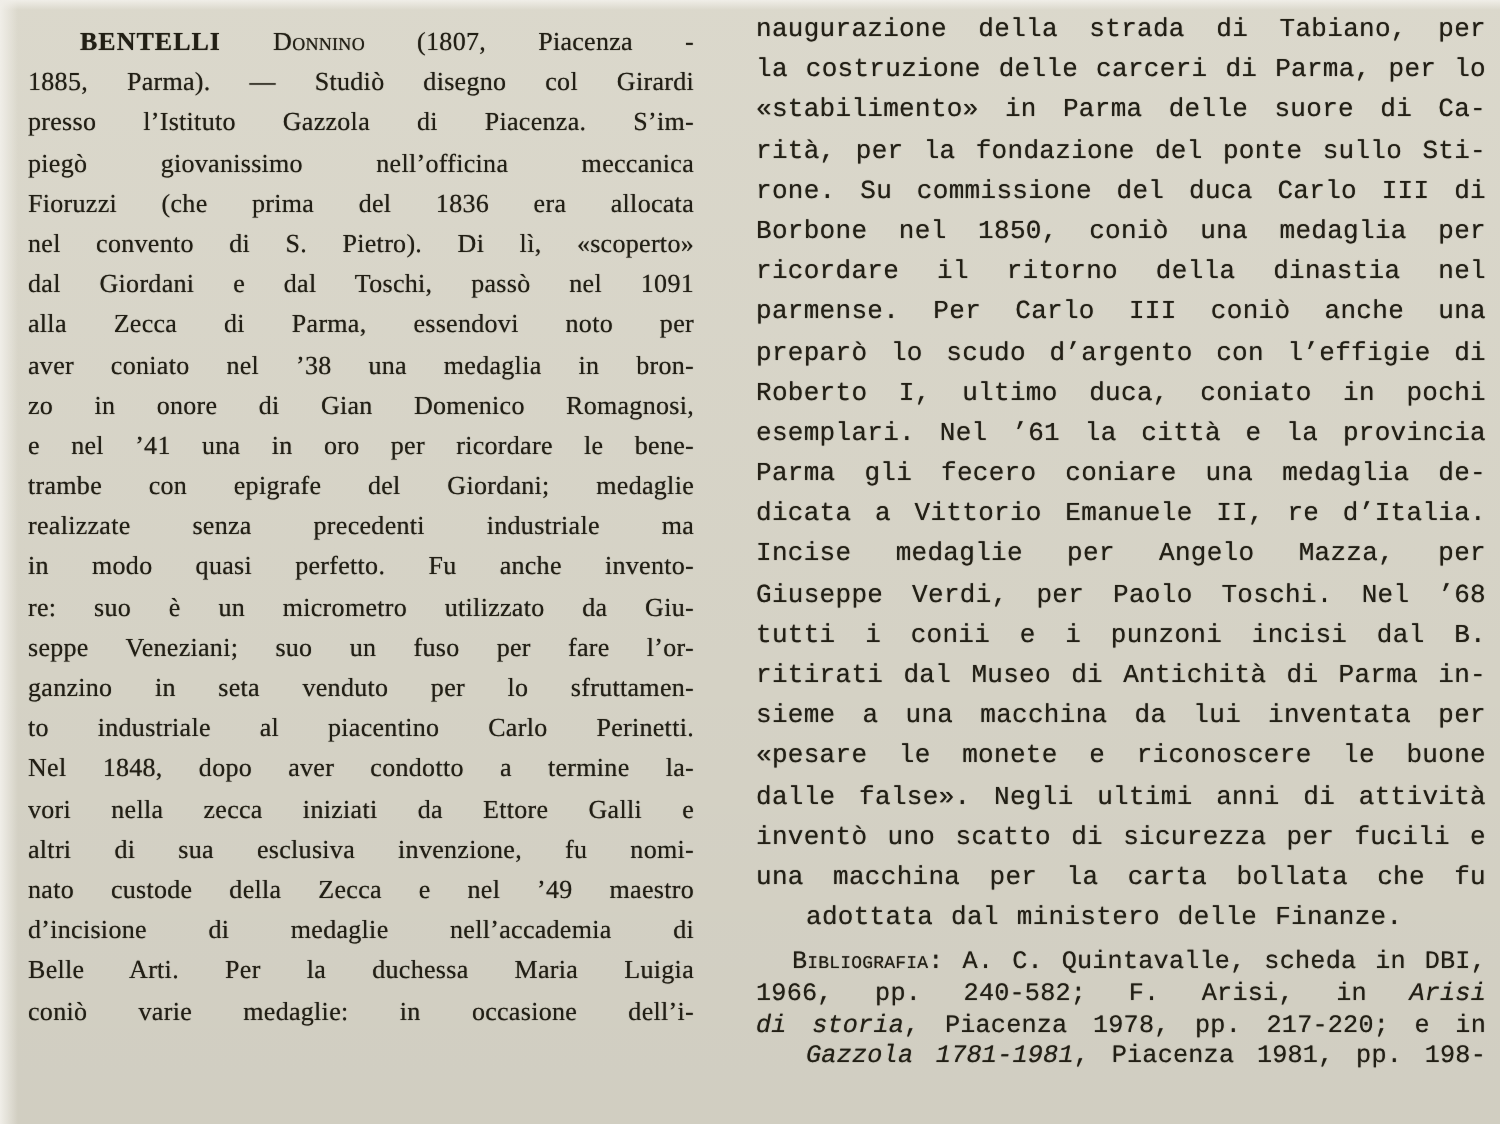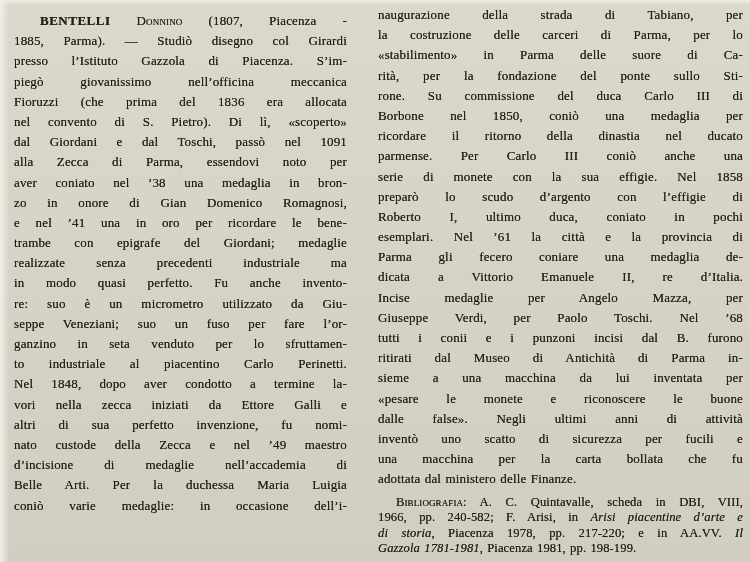--- a/index.html
+++ b/index.html
@@ -16,29 +16,29 @@
       var(--paper);
     color:var(--ink);
   }
   .edge { position:absolute; pointer-events:none; }
   .edge-left { left:0; top:0; width:9px; height:100%;
     background:linear-gradient(90deg, var(--edge), rgba(240,238,232,0)); }
   .edge-top { left:0; top:0; width:100%; height:5px;
     background:linear-gradient(180deg, var(--edge), rgba(240,238,232,0)); }
   .col { position:absolute; }
   .col-left  { left:14px;  top:11px; width:333px; }
-  .col-right { left:378px; top:5px;  width:365px; }
+  .col-right { left:378px; top:5px;  width:365px;font-family:Liberation Mono, monospace; }
   .line {
     height:20.2px; line-height:20.2px; font-size:13px;
     letter-spacing:0.15px; word-spacing:1px;
     text-align:justify; text-align-last:justify;
     overflow:hidden;
     text-shadow:0 0 0.5px rgba(34,31,21,0.75);
   }
-  .line.noj { text-align-last:left; }
+  .line.noj { text-align-last:left;margin-left:25px; }
   .line.indent { text-indent:26px; }
   .block-biblio { margin-top:5px; }
   .block-biblio .line {
     height:15.6px; line-height:15.6px; font-size:12.6px;
     letter-spacing:0.1px;
   }
   .block-biblio .line.indent { text-indent:18px; }
   .seg-b  { font-weight:700; letter-spacing:0.5px; }
   .seg-sc { font-variant:small-caps; }
   .seg-it { font-style:italic; }
@@ -64,38 +64,37 @@
         <div class="line">e nel ’41 una in oro per ricordare le bene-</div>
         <div class="line">trambe con epigrafe del Giordani; medaglie</div>
         <div class="line">realizzate senza precedenti industriale ma</div>
         <div class="line">in modo quasi perfetto. Fu anche invento-</div>
         <div class="line">re: suo è un micrometro utilizzato da Giu-</div>
         <div class="line">seppe Veneziani; suo un fuso per fare l’or-</div>
         <div class="line">ganzino in seta venduto per lo sfruttamen-</div>
         <div class="line">to industriale al piacentino Carlo Perinetti.</div>
         <div class="line">Nel 1848, dopo aver condotto a termine la-</div>
         <div class="line">vori nella zecca iniziati da Ettore Galli e</div>
-        <div class="line">altri di sua perfetto invenzione, fu nomi-</div>
+        <div class="line">altri di sua esclusiva invenzione, fu nomi-</div>
         <div class="line">nato custode della Zecca e nel ’49 maestro</div>
         <div class="line">d’incisione di medaglie nell’accademia di</div>
         <div class="line">Belle Arti. Per la duchessa Maria Luigia</div>
         <div class="line">coniò varie medaglie: in occasione dell’i-</div>
       </div>
     </div>
   <div class="col col-right">
       <div class="block block-body">
         <div class="line">naugurazione della strada di Tabiano, per</div>
         <div class="line">la costruzione delle carceri di Parma, per lo</div>
         <div class="line">«stabilimento» in Parma delle suore di Ca-</div>
         <div class="line">rità, per la fondazione del ponte sullo Sti-</div>
         <div class="line">rone. Su commissione del duca Carlo III di</div>
         <div class="line">Borbone nel 1850, coniò una medaglia per</div>
         <div class="line">ricordare il ritorno della dinastia nel ducato</div>
         <div class="line">parmense. Per Carlo III coniò anche una</div>
-        <div class="line">serie di monete con la sua effigie. Nel 1858</div>
         <div class="line">preparò lo scudo d’argento con l’effigie di</div>
         <div class="line">Roberto I, ultimo duca, coniato in pochi</div>
         <div class="line">esemplari. Nel ’61 la città e la provincia di</div>
         <div class="line">Parma gli fecero coniare una medaglia de-</div>
         <div class="line">dicata a Vittorio Emanuele II, re d’Italia.</div>
         <div class="line">Incise medaglie per Angelo Mazza, per</div>
         <div class="line">Giuseppe Verdi, per Paolo Toschi. Nel ’68</div>
         <div class="line">tutti i conii e i punzoni incisi dal B. furono</div>
         <div class="line">ritirati dal Museo di Antichità di Parma in-</div>
         <div class="line">sieme a una macchina da lui inventata per</div>

